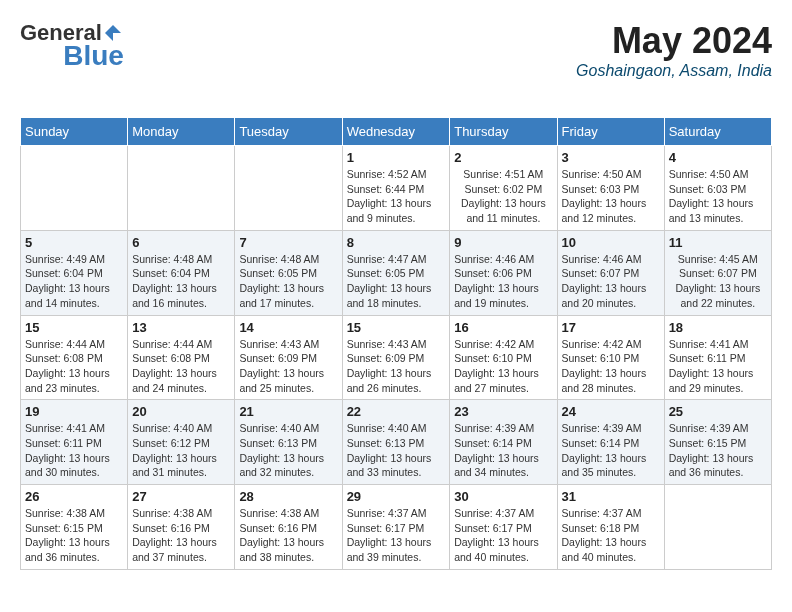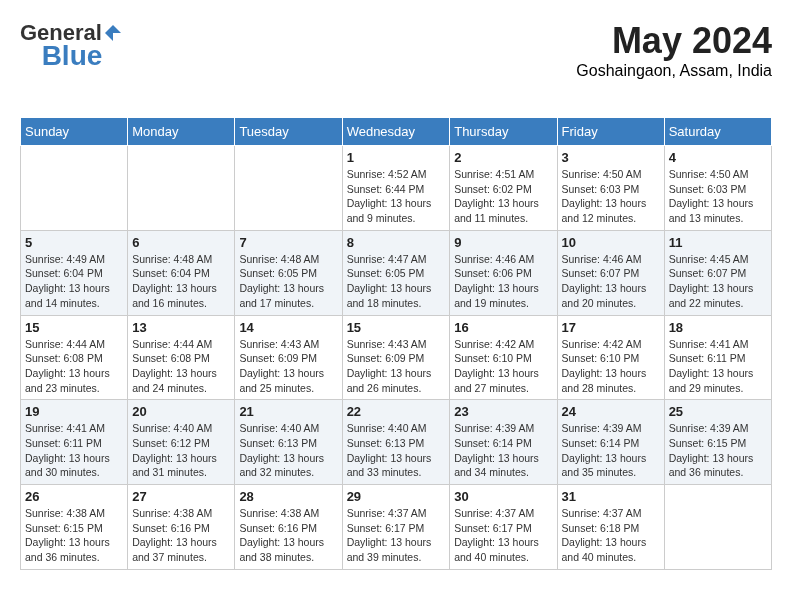--- a/index.html
+++ b/index.html
@@ -12,33 +12,34 @@
     }
     .header {
       display: flex;
       justify-content: space-between;
       align-items: flex-start;
       margin-bottom: 10px;
     }
     .logo {
       display: flex;
       flex-direction: column;
-      align-items: center;
+      align-items: flex-end;
     }
     .title-area {
       text-align: right;
     }
     .month-title {
       font-size: 36px;
       font-weight: bold;
       color: #222;
     }
     .location {
       font-size: 16px;
-      color: #000000;
+      color: #0c4a6e;
+      font-style: italic;
     }
     .calendar {
       width: 100%;
       border-collapse: collapse;
       font-size: 11px;
       margin-top: 37px;
     }
     .calendar th {
       background-color: #3a7dbf;
       color: #fff;
@@ -112,21 +113,21 @@
         <td class="empty-cell"></td>
         <td class="empty-cell"></td>
         <td>
           <span class="day-number">1</span>
           <div class="day-info" style="white-space: pre-wrap;">Sunrise: 4:52 AM
 Sunset: 6:44 PM
 Daylight: 13 hours and 9 minutes.</div>
         </td>
         <td>
           <span class="day-number">2</span>
-          <div class="day-info" style="white-space: pre-wrap;">Sunrise: 4:51 AM
+          <div class="day-info" style="white-space: pre-wrap; text-align: center;">Sunrise: 4:51 AM
 Sunset: 6:02 PM
 Daylight: 13 hours and 11 minutes.</div>
         </td>
         <td>
           <span class="day-number">3</span>
           <div class="day-info" style="white-space: pre-wrap;">Sunrise: 4:50 AM
 Sunset: 6:03 PM
 Daylight: 13 hours and 12 minutes.</div>
         </td>
         <td>
@@ -168,21 +169,21 @@
 Daylight: 13 hours and 19 minutes.</div>
         </td>
         <td class="alt-row">
           <span class="day-number">10</span>
           <div class="day-info" style="white-space: pre-wrap;">Sunrise: 4:46 AM
 Sunset: 6:07 PM
 Daylight: 13 hours and 20 minutes.</div>
         </td>
         <td class="alt-row">
           <span class="day-number">11</span>
-          <div class="day-info" style="white-space: pre-wrap;">Sunrise: 4:45 AM
+          <div class="day-info" style="white-space: pre-wrap; text-align: center;">Sunrise: 4:45 AM
 Sunset: 6:07 PM
 Daylight: 13 hours and 22 minutes.</div>
         </td>
       </tr>
       <tr>
         <td>
           <span class="day-number">15</span>
           <div class="day-info" style="white-space: pre-wrap;">Sunrise: 4:44 AM
 Sunset: 6:08 PM
 Daylight: 13 hours and 23 minutes.</div>

